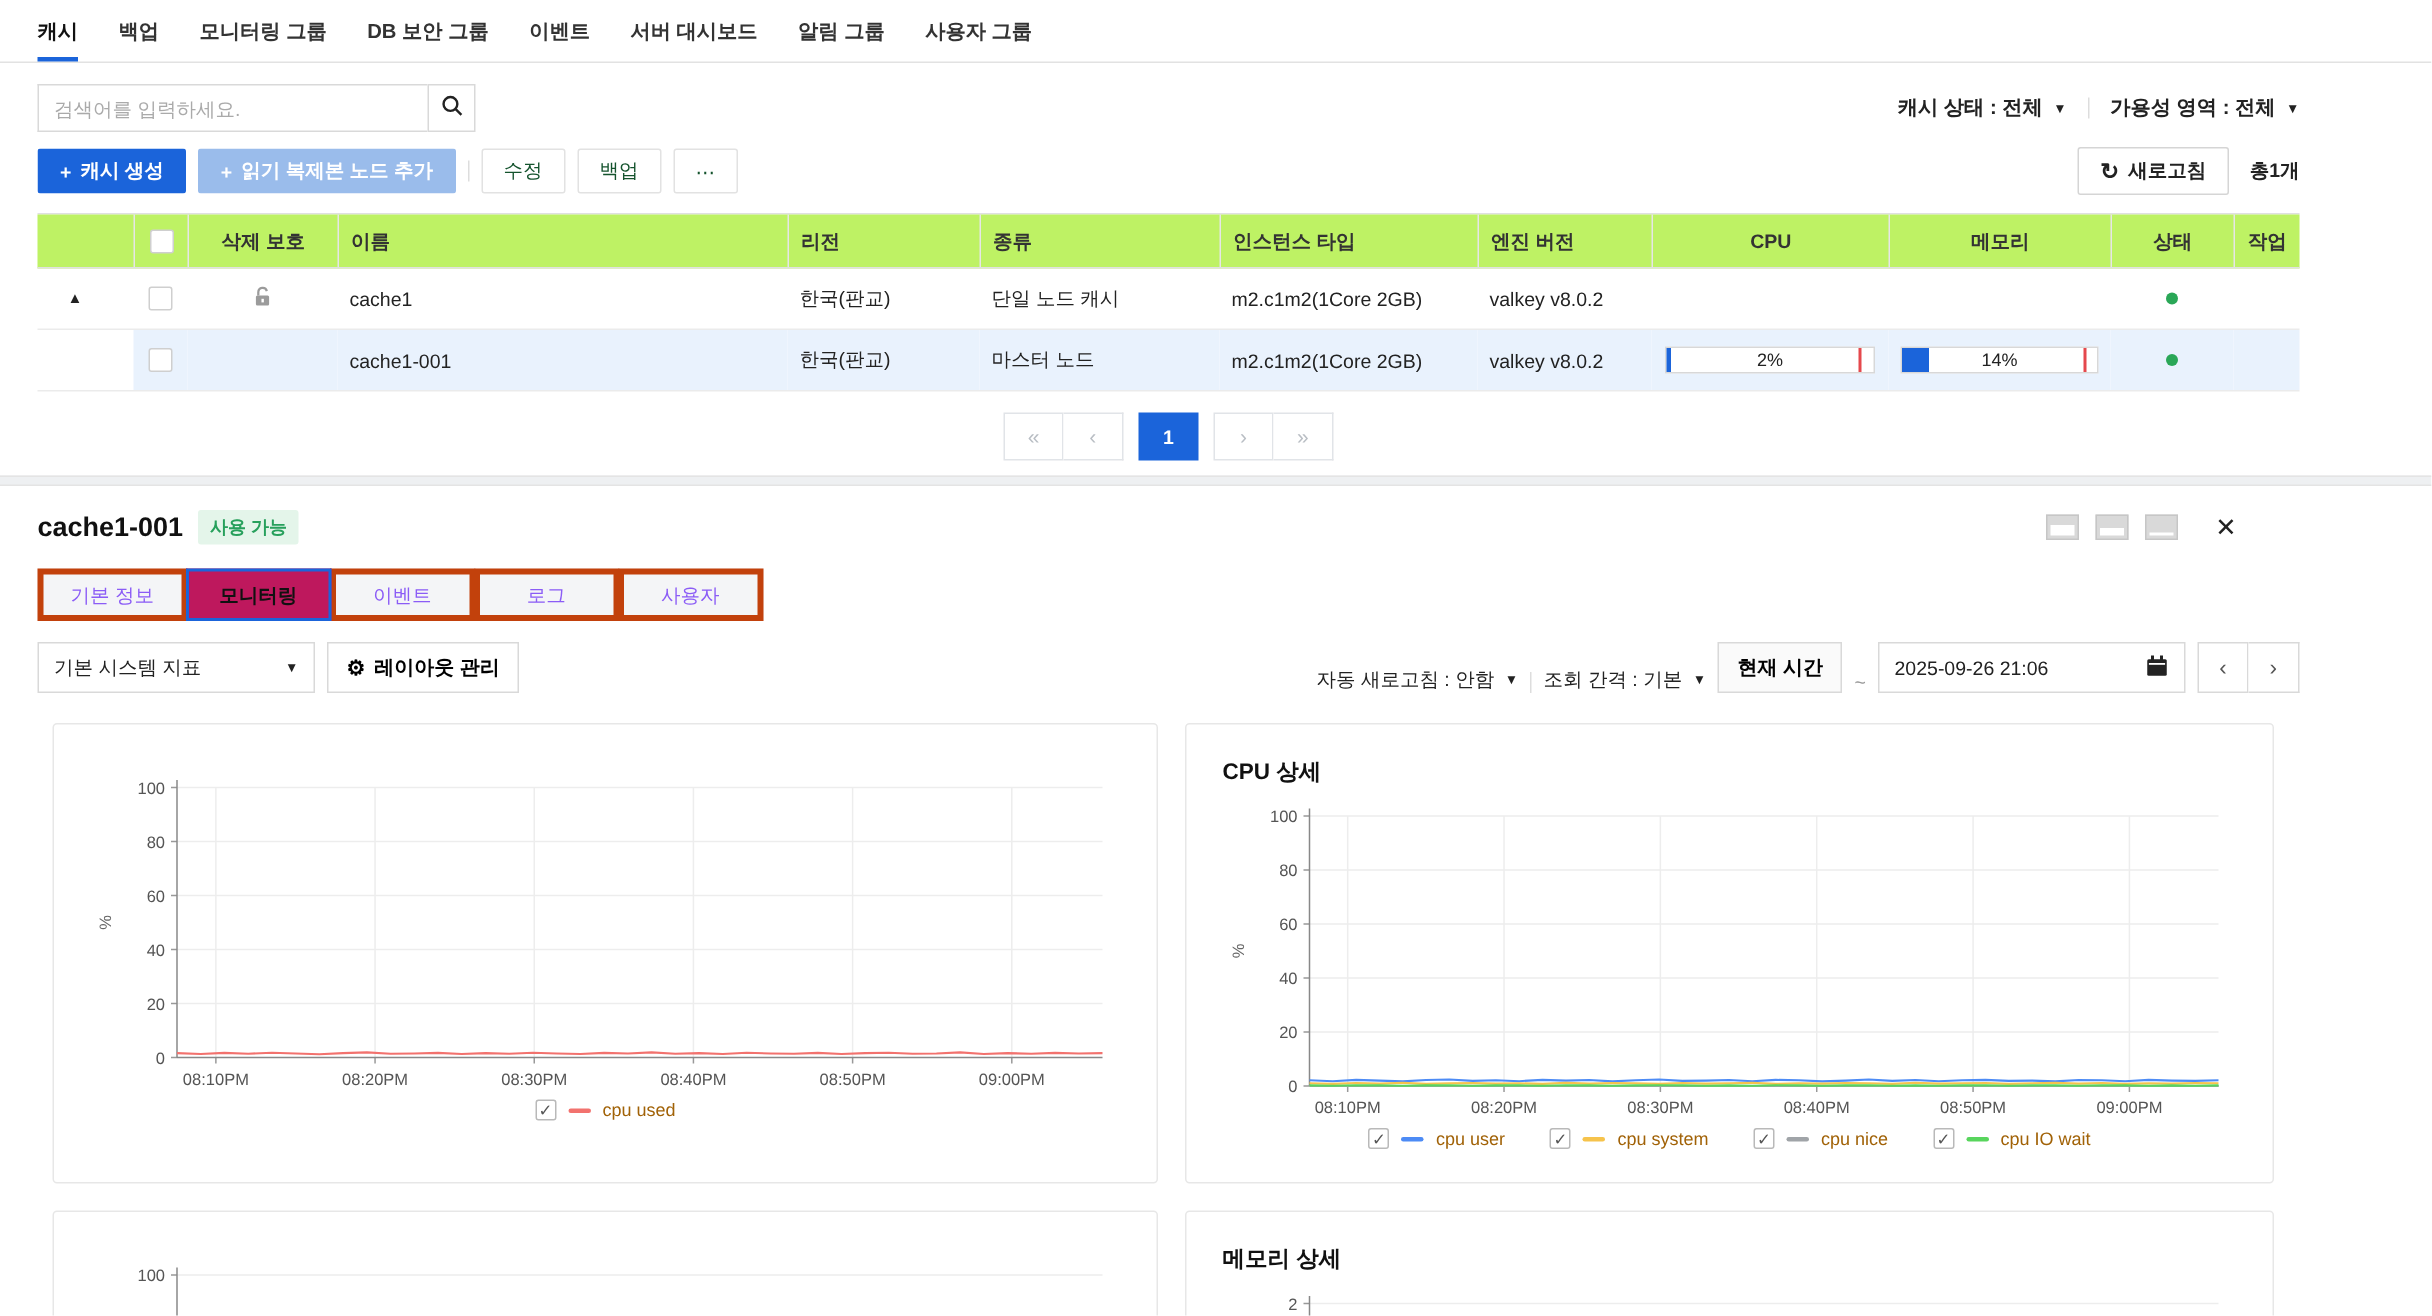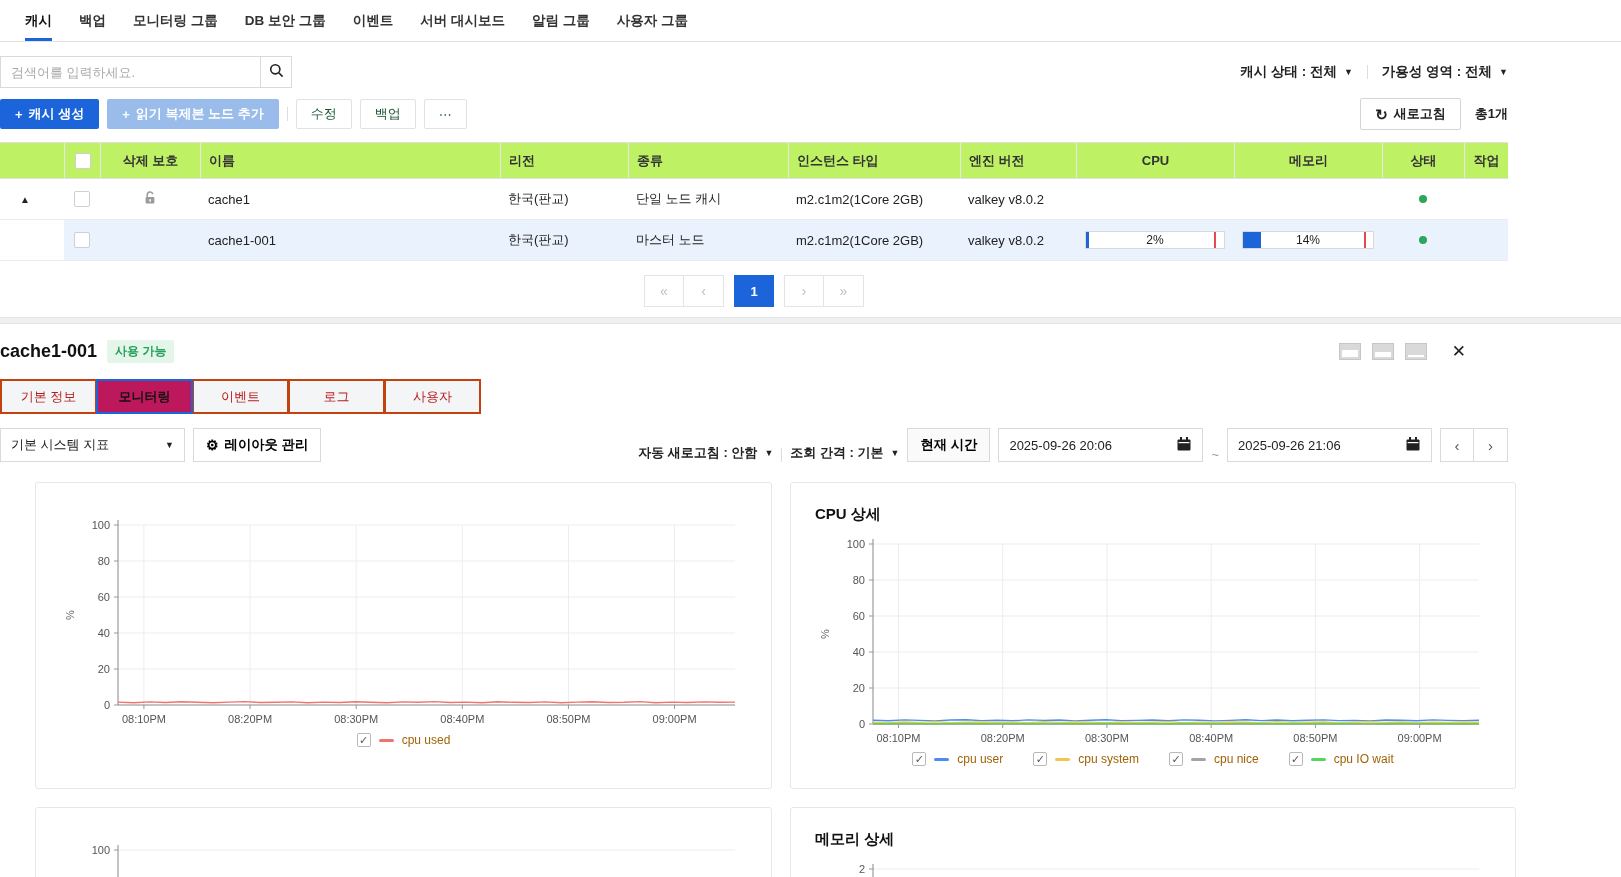--- a/index.html
+++ b/index.html
@@ -5,21 +5,21 @@
   * { margin:0; padding:0; box-sizing:border-box; }
   html,body { width:1621px; height:877px; overflow:hidden; background:#fff;
     font-family:"Liberation Sans","DejaVu Sans",sans-serif; color:#222; font-size:13px; }
 
   
   .topnav { display:flex; gap:27px; padding:0 0 0 25px; border-bottom:1px solid #e2e2e2; height:42px; align-items:stretch; }
   .topnav-tab { position:relative; display:flex; align-items:center; font-size:13.5px; color:#333; cursor:pointer; font-weight:600; }
   .topnav-tab.active { color:#111; }
   .topnav-tab.active::after { content:""; position:absolute; left:0; right:0; bottom:0; height:3px; background:#1b64da; }
 
-  .content { width:1508px; }
+  .content { width:1508px; margin-left:25px; }
 
   
   .search-row { display:flex; justify-content:space-between; align-items:center; margin-top:14px; }
   .search-group { display:flex; }
   .search-input { width:260px; height:32px; border:1px solid #d9d9d9; border-right:none; padding:0 10px; font-size:13px; color:#333; outline:none; }
   .search-input::placeholder { color:#aaa; }
   .search-btn { width:32px; height:32px; border:1px solid #d9d9d9; background:#fff; display:flex; align-items:center; justify-content:center; cursor:pointer; }
   .filters { display:flex; align-items:center; gap:14px; }
   .filter-dd { display:flex; align-items:center; gap:7px; font-weight:700; font-size:13.5px; color:#222; cursor:pointer; }
   .caret { font-size:9px; color:#222; }
@@ -74,31 +74,31 @@
   .detail-title { font-size:18px; font-weight:700; color:#111; }
   .badge-ok { background:#e4f5ea; color:#27a05c; font-size:12px; font-weight:700; padding:3px 8px; border-radius:2px; }
   .win-controls { display:flex; align-items:center; gap:11px; margin-right:42px; }
   .win-btn { width:22px; height:17px; background:#d9d9d9; border:1px solid #c6c6c6; position:relative; cursor:pointer; }
   .win-btn i { position:absolute; left:2px; right:2px; bottom:2px; background:#fff; display:block; }
   .close-x { font-size:17px; color:#222; cursor:pointer; margin-left:14px; font-weight:700; }
 
   
   .detail-tabs { display:flex; margin-top:16px; }
   .dtab { min-width:97px; height:35px; display:flex; align-items:center; justify-content:center; padding:0 18px;
-    background:#f4f5f7; border:2px solid #c2410c; color:#b91c1c; cursor:pointer; margin-left:-1px; }
+    background:#f4f5f7; border:4px solid #c2410c; color:#8b5cf6; cursor:pointer; margin-left:-1px; }
   .dtab:first-child { margin-left:0; }
   .dtab.active { background:#be185d; border:2px solid #1b64da; font-weight:700; color:#111; z-index:2; }
 
   
   .monitor-bar { display:flex; justify-content:space-between; align-items:center; margin-top:14px; }
   .mb-left, .mb-right { display:flex; align-items:flex-end; gap:8px; }
   .select-box { width:185px; height:34px; border:1px solid #d9d9d9; background:#fff; display:flex; align-items:center; justify-content:space-between; padding:0 10px; cursor:pointer; }
   .layout-btn { height:34px; border:1px solid #d9d9d9; background:#fff; display:inline-flex; align-items:center; gap:6px; padding:0 12px; cursor:pointer; font-weight:600; }
   .gear { font-size:14px; }
-  .mb-dd { display:flex; align-items:center; gap:7px; font-weight:700; cursor:pointer; }
+  .mb-dd { display:flex; align-items:center; gap:7px; font-weight:400; cursor:pointer; }
   .now-btn { height:34px; border:1px solid #d9d9d9; background:#fafafa; padding:0 12px; display:flex; align-items:center; font-weight:700; cursor:pointer; }
   .date-box { width:205px; height:34px; border:1px solid #d9d9d9; background:#fff; display:flex; align-items:center; justify-content:space-between; padding:0 10px; cursor:pointer; }
   .tilde { color:#999; }
   .nav-sq { width:34px; height:34px; border:1px solid #d9d9d9; background:#fff; display:flex; align-items:center; justify-content:center; color:#555; font-size:15px; cursor:pointer; }
   .nav-sq + .nav-sq { border-left:none; }
   .date-nav { display:flex; }
 
   
   .charts { display:grid; grid-template-columns:737px 726px; gap:18px; margin:20px 0 0 35px; }
   .card { background:#fff; border:1px solid #e7e7e7; border-radius:3px; padding:22px 24px; }
@@ -315,31 +315,20 @@
       <div class="mb-dd">
         <span>자동 새로고침 : 안함</span>
         <span class="caret">▼</span>
       </div>
       <div class="vdiv"></div>
       <div class="mb-dd">
         <span>조회 간격 : 기본</span>
         <span class="caret">▼</span>
       </div>
       <button class="now-btn">현재 시간</button>
-      <div class="date-box">
-        <span>2025-09-26 20:06</span>
-        <span>
-          <svg width="16" height="16" viewBox="0 0 16 16">
-              <rect x="1.5" y="3.5" width="13" height="11" rx="1" fill="#222"></rect>
-              <rect x="4" y="1" width="2" height="3.6" fill="#222"></rect>
-              <rect x="10" y="1" width="2" height="3.6" fill="#222"></rect>
-              <rect x="2.6" y="6" width="10.8" height="1.2" fill="#fff"></rect>
-            </svg>
-        </span>
-      </div>
       <span class="tilde">~</span>
       <div class="date-box">
         <span>2025-09-26 21:06</span>
         <span>
           <svg width="16" height="16" viewBox="0 0 16 16">
               <rect x="1.5" y="3.5" width="13" height="11" rx="1" fill="#222"></rect>
               <rect x="4" y="1" width="2" height="3.6" fill="#222"></rect>
               <rect x="10" y="1" width="2" height="3.6" fill="#222"></rect>
               <rect x="2.6" y="6" width="10.8" height="1.2" fill="#fff"></rect>
             </svg>

